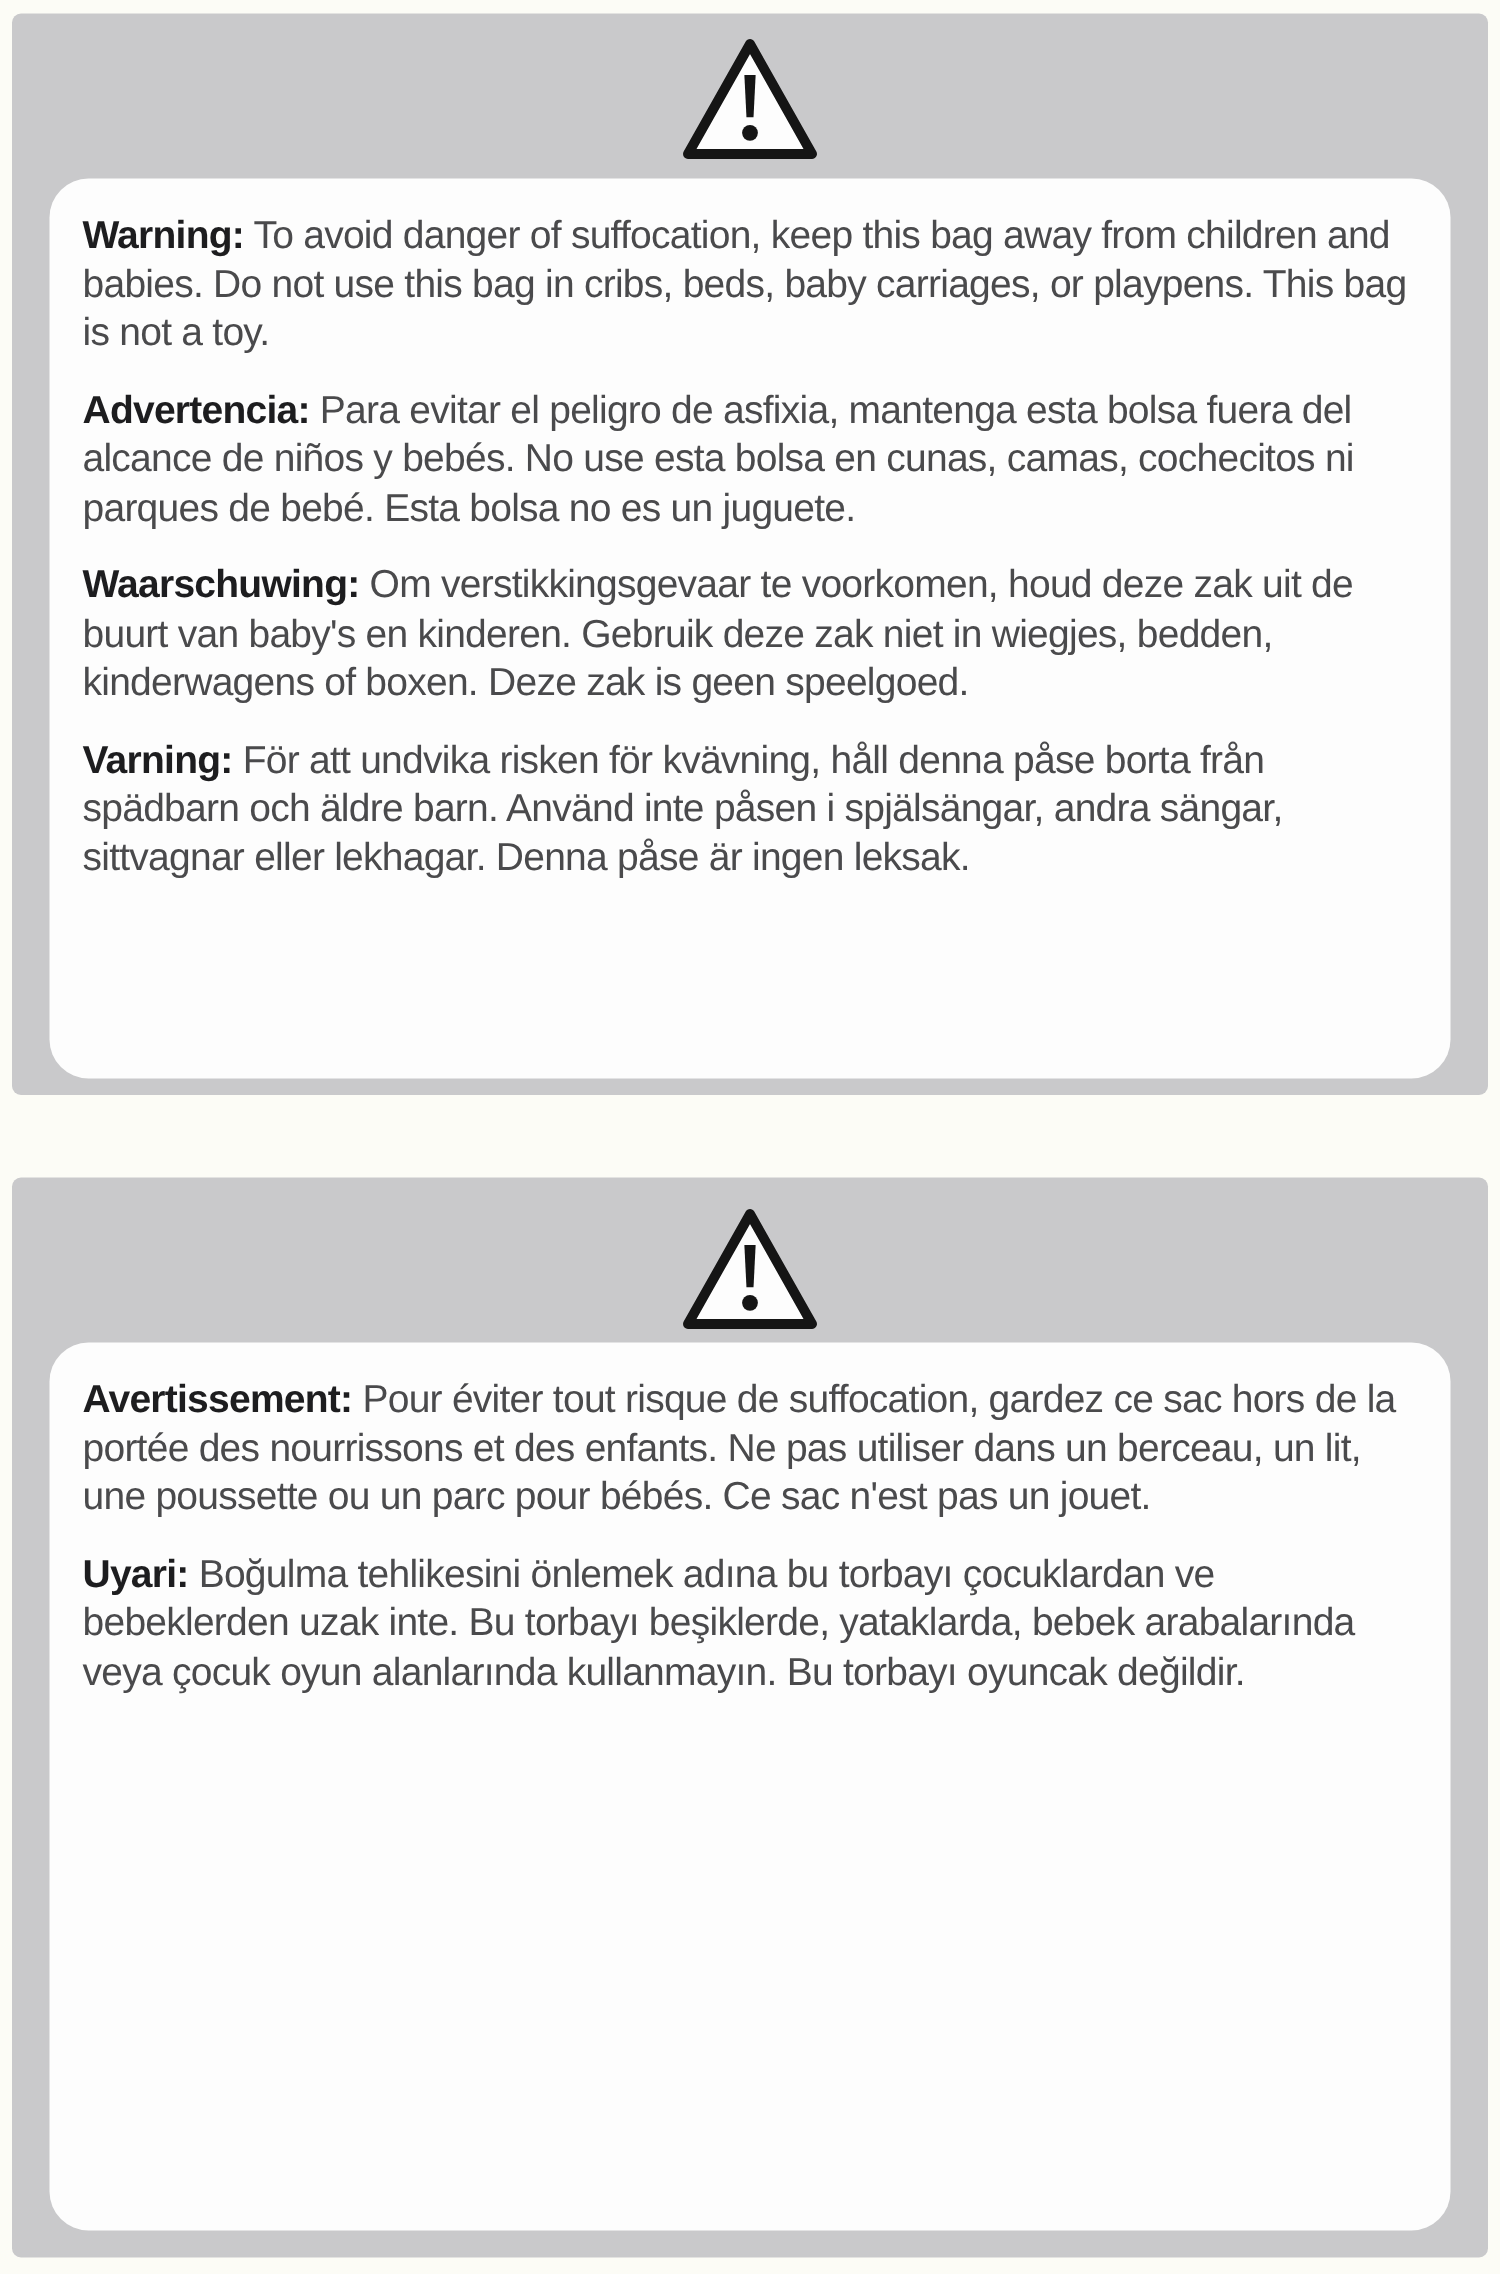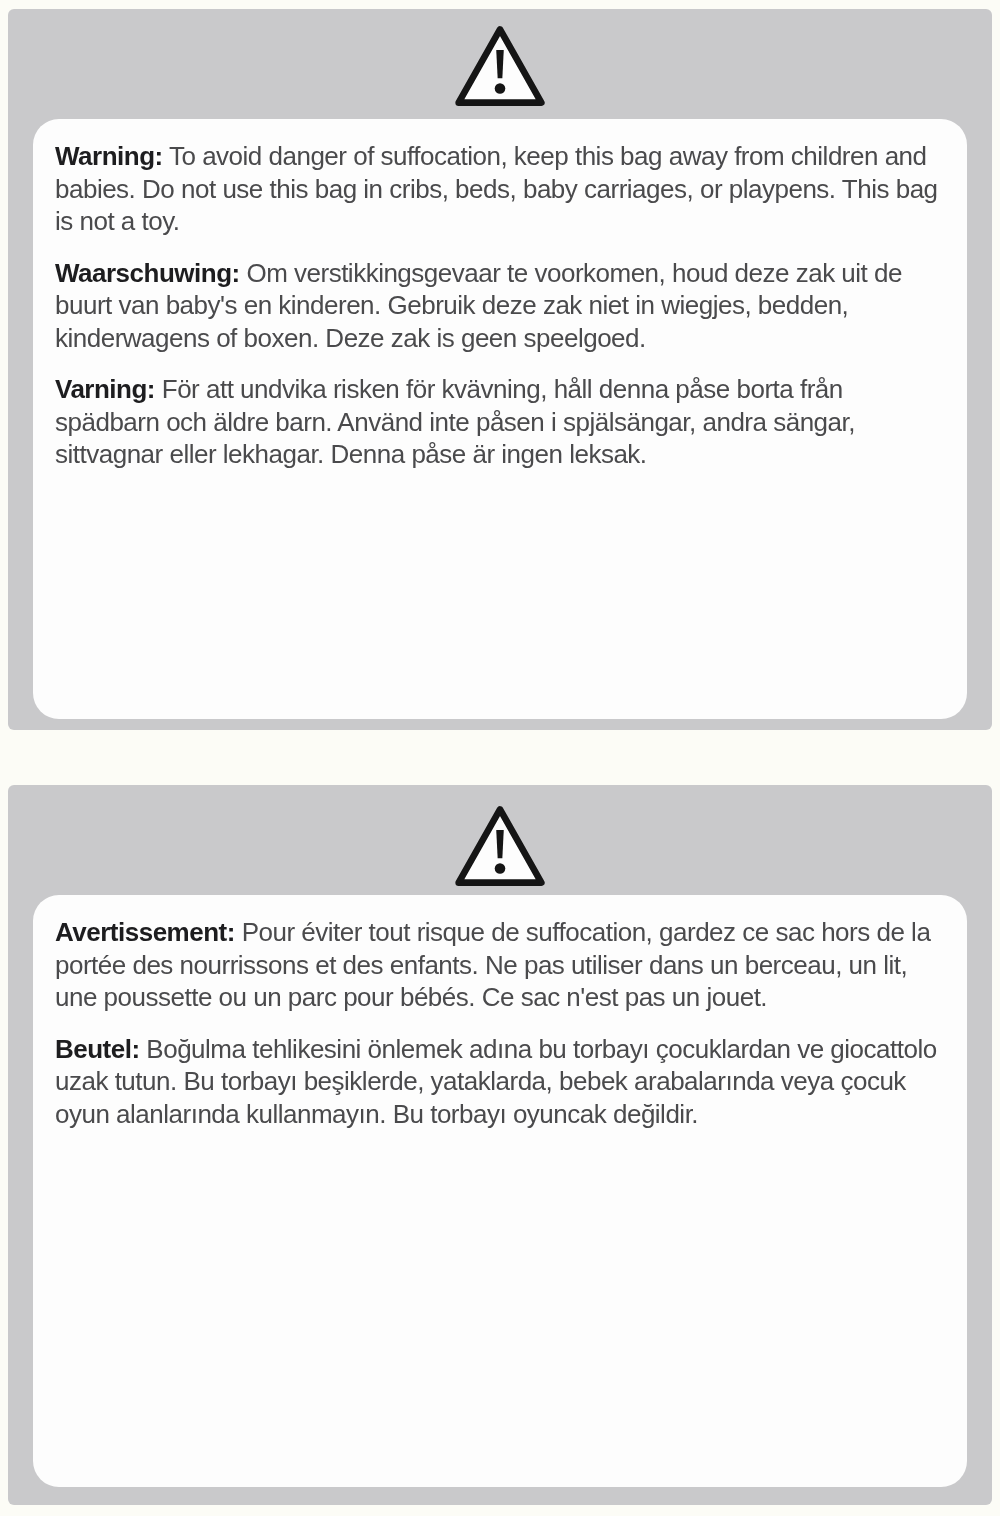--- a/index.html
+++ b/index.html
@@ -62,32 +62,33 @@
   <section class="panel first">
     <div class="icon-wrap">
       <svg class="tri-svg" width="94" height="90" viewBox="0 0 100 94" role="img" aria-label="warning triangle">
         <polygon points="50,8 94,86 6,86" fill="#fdfdfd" stroke="#151515" stroke-width="7" stroke-linejoin="round"></polygon>
         <path d="M 46 30 L 54 30 L 52.5 60 L 47.5 60 Z" fill="#151515"></path>
         <circle cx="50" cy="71" r="5.6" fill="#151515"></circle>
       </svg>
     </div>
     <div class="card">
       <p class="warn-p"><b>Warning:</b> <span>To avoid danger of suffocation, keep this bag away from children and babies. Do not use this bag in cribs, beds, baby carriages, or playpens. This bag is not a toy.</span></p>
+      <p class="warn-p"><b>Advertencia:</b> <span>Para evitar el peligro de asfixia, mantenga esta bolsa fuera del alcance de niños y bebés. No use esta bolsa en cunas, camas, cochecitos ni parques de bebé. Esta bolsa no es un juguete.</span></p>
       <p class="warn-p"><b>Waarschuwing:</b> <span>Om verstikkingsgevaar te voorkomen, houd deze zak uit de buurt van baby's en kinderen. Gebruik deze zak niet in wiegjes, bedden, kinderwagens of boxen. Deze zak is geen speelgoed.</span></p>
       <p class="warn-p"><b>Varning:</b> <span>För att undvika risken för kvävning, håll denna påse borta från spädbarn och äldre barn. Använd inte påsen i spjälsängar, andra sängar, sittvagnar eller lekhagar. Denna påse är ingen leksak.</span></p>
     </div>
   </section>
 
   <section class="panel second">
     <div class="icon-wrap">
       <svg class="tri-svg" width="94" height="90" viewBox="0 0 100 94" role="img" aria-label="warning triangle">
         <polygon points="50,8 94,86 6,86" fill="#fdfdfd" stroke="#151515" stroke-width="7" stroke-linejoin="round"></polygon>
         <path d="M 46 30 L 54 30 L 52.5 60 L 47.5 60 Z" fill="#151515"></path>
         <circle cx="50" cy="71" r="5.6" fill="#151515"></circle>
       </svg>
     </div>
     <div class="card">
       <p class="warn-p"><b>Avertissement:</b> <span>Pour éviter tout risque de suffocation, gardez ce sac hors de la portée des nourrissons et des enfants. Ne pas utiliser dans un berceau, un lit, une poussette ou un parc pour bébés. Ce sac n'est pas un jouet.</span></p>
-      <p class="warn-p"><b>Beutel:</b> <span>Boğulma tehlikesini önlemek adına bu torbayı çocuklardan ve giocattolo uzak tutun. Bu torbayı beşiklerde, yataklarda, bebek arabalarında veya çocuk oyun alanlarında kullanmayın. Bu torbayı oyuncak değildir.</span></p>
+      <p class="warn-p"><b>Uyari:</b> <span>Boğulma tehlikesini önlemek adına bu torbayı çocuklardan ve bebeklerden uzak inte. Bu torbayı beşiklerde, yataklarda, bebek arabalarında veya çocuk oyun alanlarında kullanmayın. Bu torbayı oyuncak değildir.</span></p>
     </div>
   </section>
 
 </div>
 
 </body></html>

